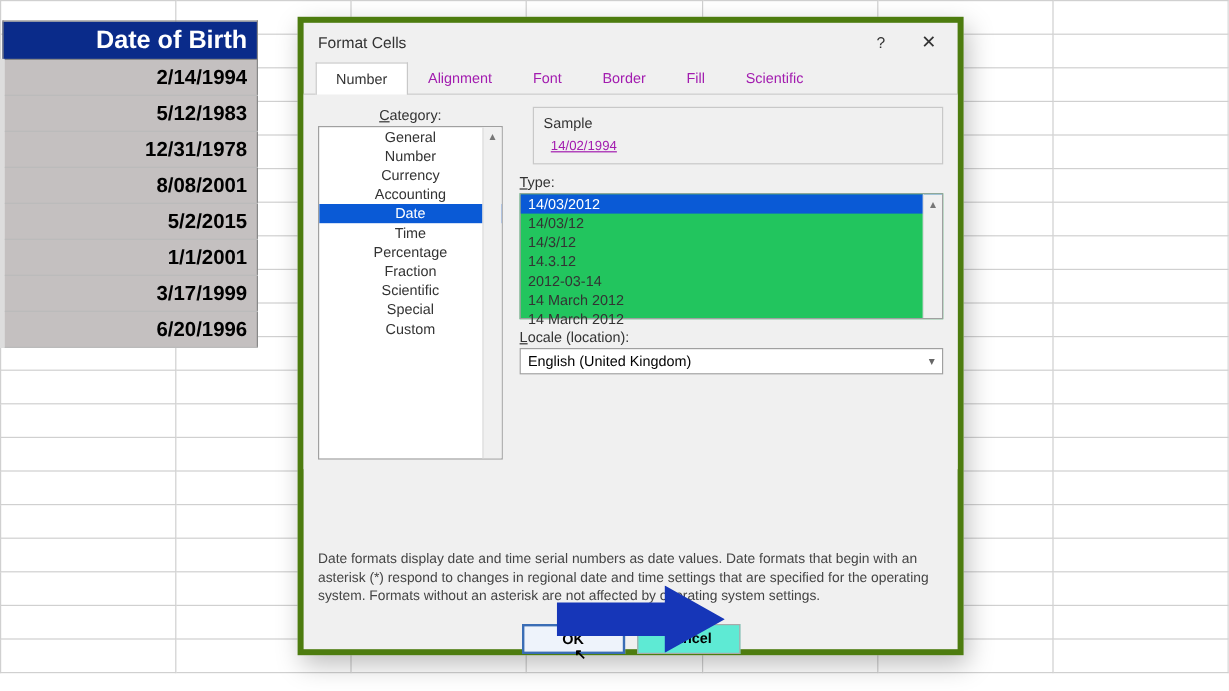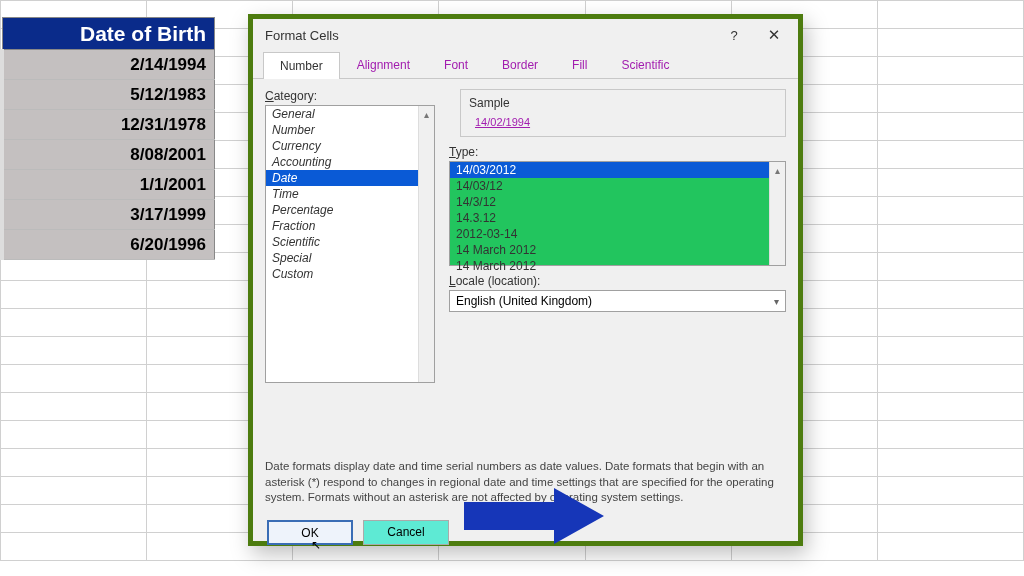--- a/index.html
+++ b/index.html
@@ -36,28 +36,28 @@
   .tabs { display: flex; padding: 0 10px; gap: 0; border-bottom: 1px solid #c8c8c8; font-size: 12px; }
   .tab { padding: 6px 16px; color: #a21caf; border: 1px solid transparent; border-bottom: none; cursor: pointer; }
   .tab.active { background: #fff; border-color: #c8c8c8; position: relative; top: 1px; color: #333; }
 
   .pane { padding: 10px 12px 8px 12px; background: #f0f0f0; }
 
   .lbl { font-size: 12px; color: #333; margin-bottom: 2px; }
   .lbl u { text-decoration: underline; }
 
   .row1 { display: flex; gap: 14px; }
-  .cat-wrap { width: 170px; }
+  .cat-wrap { width: 154px; text-align: center; }
   .right-wrap { flex: 1; }
 
   .listbox {
     background: #fff; border: 1px solid #a0a0a0; height: 278px; overflow: hidden;
     font-size: 12px; position: relative;
   }
-  .listbox .item { padding: 1px 6px; color: #333; cursor: default; font-style: italic; }
+  .listbox .item { padding: 1px 6px; color: #333; cursor: default; }
   .listbox .item.sel { background: #0a5ad6; color: #fff; }
   .listbox .scrollthumb { position: absolute; right: 0; top: 0; width: 16px; height: 100%; background: #f0f0f0; border-left: 1px solid #ddd; }
   .listbox .scrollthumb .arrow { height: 16px; display:flex; align-items:center; justify-content:center; color:#777; font-size:10px;}
 
   .sample-box {
     border: 1px solid #c8c8c8; background: transparent; padding: 6px 8px 8px 8px; margin-bottom: 8px; margin-left: 11px;
   }
   .sample-title { font-size: 12px; color: #333; margin-bottom: 6px; }
   .sample-val { font-size: 11px; color: #a21caf; padding-left: 6px; text-decoration: underline; }
 
@@ -70,21 +70,21 @@
   .type-list .scrollthumb .arrow { height: 16px; display:flex; align-items:center; justify-content:center; color:#777; font-size:10px;}
 
   .combo {
     background: #fff; border: 1px solid #a0a0a0; height: 22px; font-size: 12px;
     display: flex; align-items: center; justify-content: space-between; padding: 0 6px;
   }
   .combo .chev { color: #666; font-size: 10px; }
 
   .desc { font-size: 11.5px; color: #444; padding: 68px 12px 8px 12px; line-height: 1.35; }
 
-  .buttons { display: flex; justify-content: flex-start; gap: 10px; padding: 6px 14px 12px 14px; }
+  .buttons { display: flex; justify-content: center; gap: 10px; padding: 6px 14px 12px 14px; font-weight: bold; }
   .btn {
     min-width: 86px; height: 25px; font-size: 12px; text-align: center; line-height: 23px;
     border: 1px solid #aaa; background: #5eead4; cursor: pointer;
   }
   .btn.ok { border: 2px solid #3a6db5; background: #eef3fb; position: relative; }
   .cursor-ptr { position:absolute; left:42px; top:12px; font-size:12px; color:#000; pointer-events:none;}
 
   
   .arrow-ann {
     position: absolute; left: 464px; top: 488px; width: 140px; height: 56px; pointer-events: none;
@@ -291,20 +291,23 @@
         <td>2/14/1994</td>
       </tr>
       <tr>
         <td>5/12/1983</td>
       </tr>
       <tr>
         <td>12/31/1978</td>
       </tr>
       <tr>
         <td>8/08/2001</td>
+      </tr>
+      <tr>
+        <td>5/2/2015</td>
       </tr>
       <tr>
         <td>1/1/2001</td>
       </tr>
       <tr>
         <td>3/17/1999</td>
       </tr>
       <tr>
         <td>6/20/1996</td>
       </tr>

